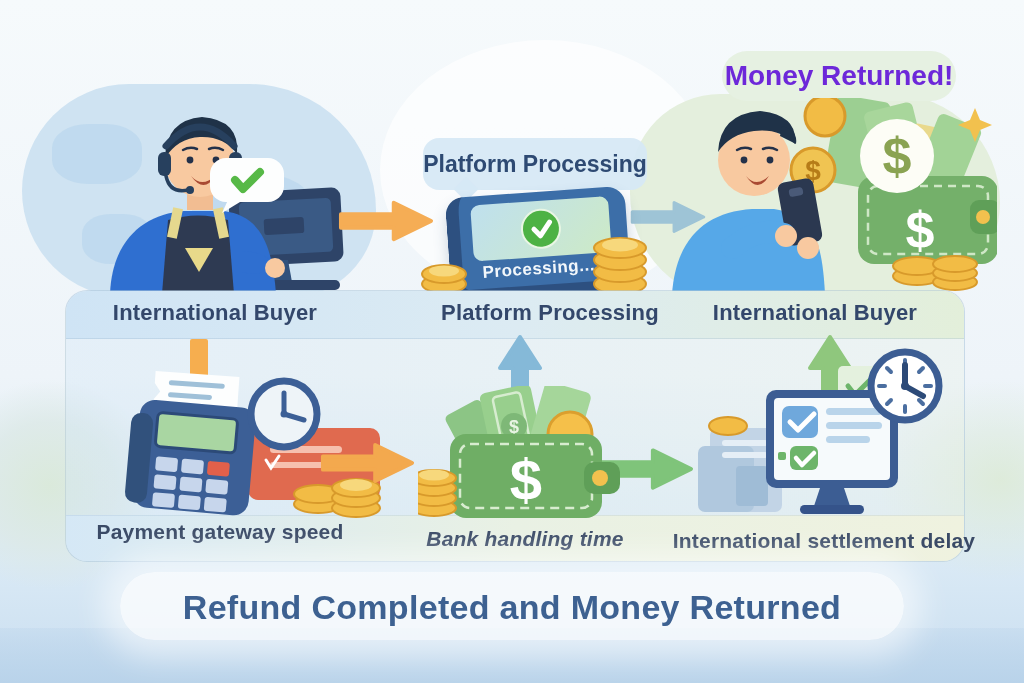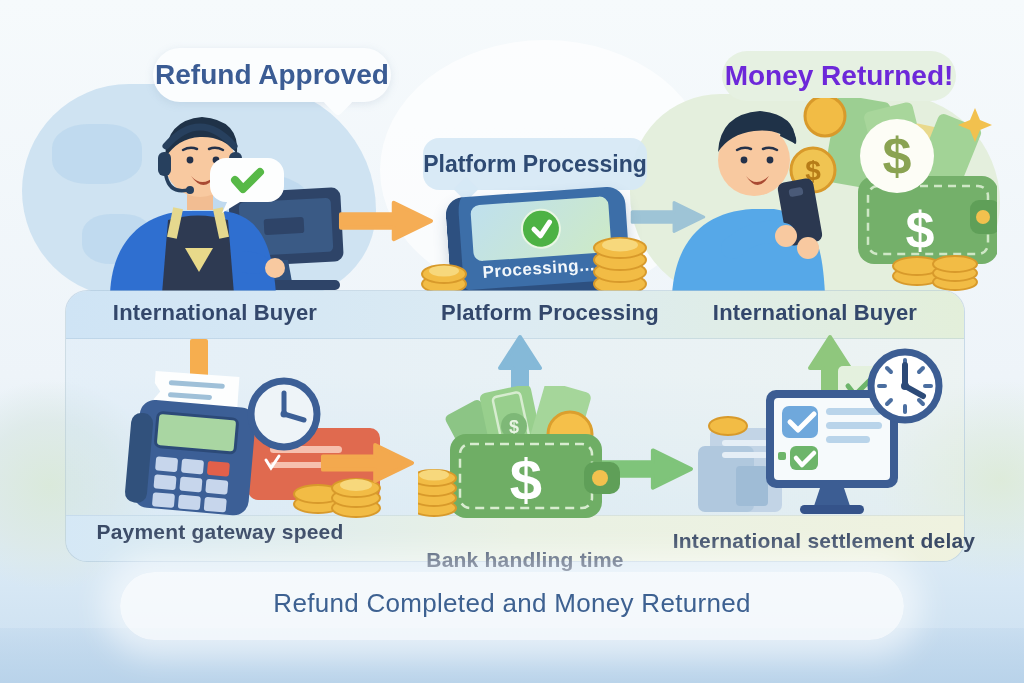--- a/index.html
+++ b/index.html
@@ -41,21 +41,21 @@
   .arrow { position:absolute; }
   .arrow svg { width:100%; height:100%; display:block; }
 
   
   .proc-card { position:absolute; left:448px; top:192px; width:180px; height:104px; background:#3c6ea8; border-left:13px solid #2d5080; border-bottom:11px solid #2d5080; border-radius:18px; transform:rotate(-4deg); box-shadow:0 8px 14px rgba(60,90,130,.25); }
   .proc-screen { position:absolute; left:12px; top:9px; width:138px; height:56px; border-radius:9px; background:linear-gradient(135deg,#bfe0ee,#cdeac6); display:flex; align-items:center; justify-content:center; }
   .proc-check { width:40px; height:40px; border-radius:50%; background:#4db244; border:2px solid #e9f6e4; display:flex; align-items:center; justify-content:center; }
   .proc-status { position:absolute; left:0; bottom:6px; width:152px; text-align:center; color:#f2f7fb; font-weight:bold; font-size:17px; letter-spacing:.5px; }
 
   .title-band { position:absolute; left:120px; top:572px; width:784px; height:68px; background:rgba(255,255,255,.75); border-radius:34px; box-shadow:0 0 30px 18px rgba(255,255,255,.55); }
-  .page-title { position:absolute; left:0; top:588px; width:1024px; text-align:center; color:#3d6191; font-size:26px; font-weight:normal; letter-spacing:.3px; }
+  .page-title { position:absolute; left:0; top:588px; width:1024px; text-align:center; color:#3d6191; font-size:34px; font-weight:bold; letter-spacing:.3px; }
 
   .illus { position:absolute; }
   .illus svg { width:100%; height:100%; display:block; }
   svg text { font-family:"Liberation Sans", sans-serif; }
 </style>
 </head>
 <body>
 
 <div class="canvas">
 
@@ -63,23 +63,20 @@
     <div class="map-spot" style="left:30px;top:40px;width:90px;height:60px;"></div>
     <div class="map-spot" style="left:170px;top:90px;width:120px;height:80px;"></div>
     <div class="map-spot" style="left:60px;top:130px;width:70px;height:50px;"></div>
   </div>
   <div class="blob cloud-mid"></div>
   <div class="blob blob-right"></div>
   <div class="blob hill-bl"></div>
   <div class="blob hill-br"></div>
   <div class="blob sea-band"></div>
 
-  <div class="badge badge-approved">
-    <span>Refund Approved</span>
-  </div>
   <div class="badge badge-returned">
     <span>Money Returned!</span>
   </div>
   <div class="bubble-platform">
     <span>Platform Processing</span>
   </div>
 
   <div class="illus" style="left:92px;top:102px;width:265px;height:192px;">
     <svg viewBox="0 0 265 192">
       <g>
@@ -375,19 +372,19 @@
             <line x1="231" y1="56" x2="227" y2="52"></line>
         </g>
         <line x1="213" y1="38" x2="213" y2="17" stroke="#2c4a78" stroke-width="6" stroke-linecap="round"></line>
         <line x1="213" y1="38" x2="231" y2="48" stroke="#2c4a78" stroke-width="6" stroke-linecap="round"></line>
         <circle cx="213" cy="38" r="4" fill="#2c4a78"></circle>
       </g>
     </svg>
   </div>
 
   <div class="factor-label" style="left:75px;top:520px;width:290px;">Payment gateway speed</div>
-  <div class="factor-label" style="left:410px;top:548px;width:230px;">Bank handling time</div>
+  <div class="factor-label" style="left:410px;top:527px;width:230px;font-style:italic;">Bank handling time</div>
   <div class="factor-label" style="left:668px;top:529px;width:312px;text-align:center;">International settlement delay</div>
 
   <div class="title-band"></div>
   <div class="page-title">Refund Completed and Money Returned</div>
 
 </div>
 
 </body></html>

